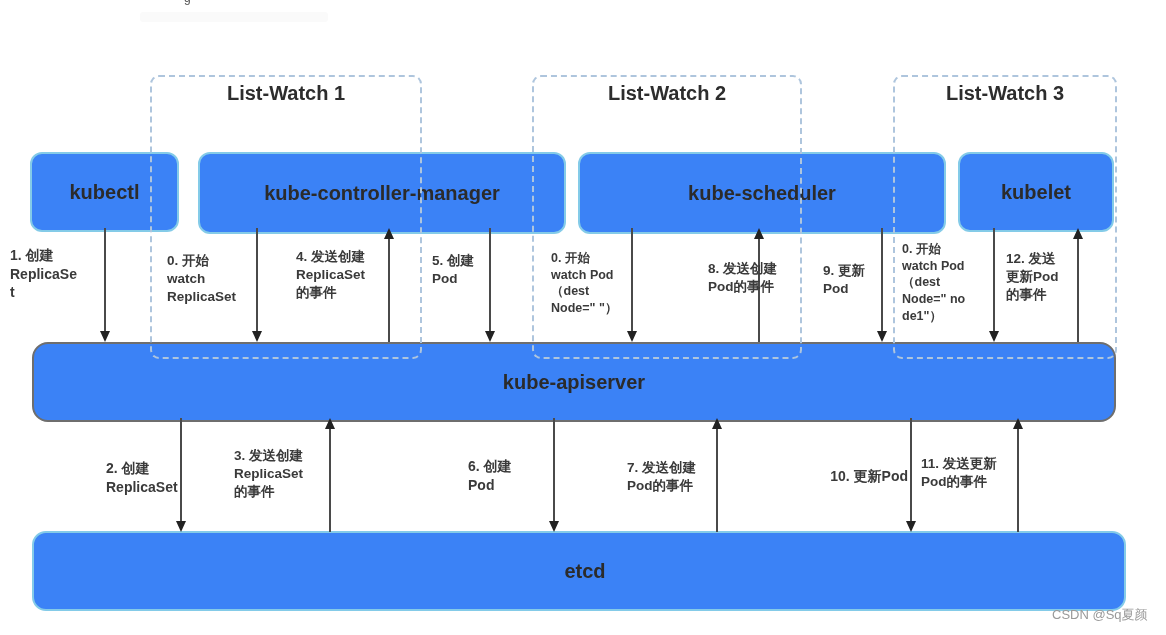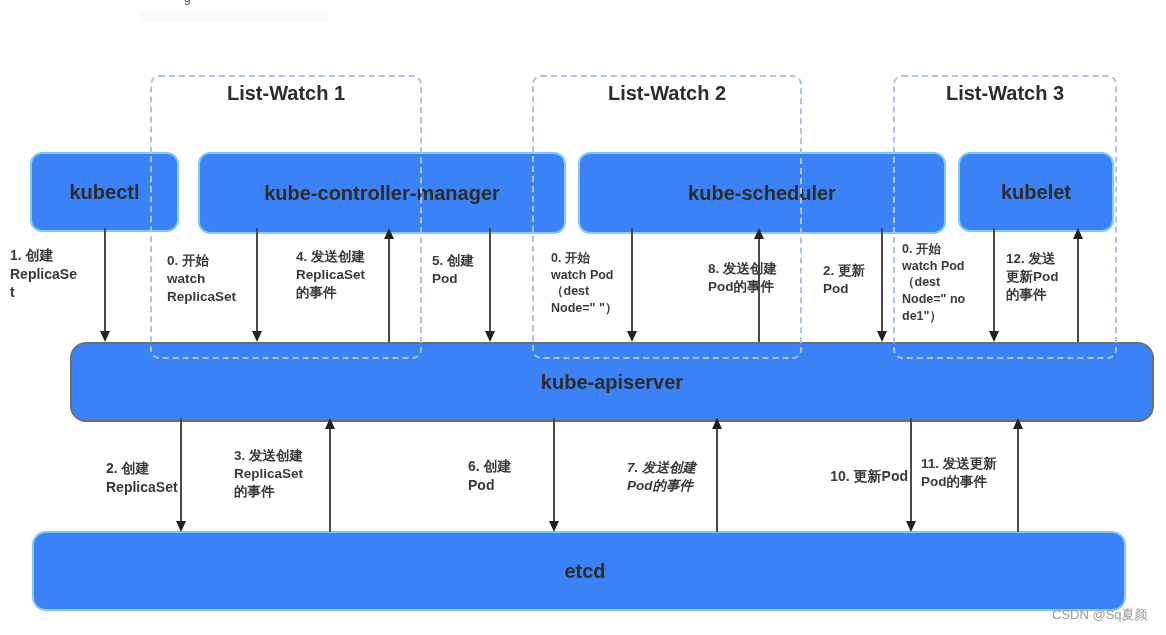--- a/index.html
+++ b/index.html
@@ -15,21 +15,21 @@
   .group-title{
     position:absolute;top:5px;left:0;width:100%;text-align:center;
     font-size:20px;font-weight:600;color:#2d2d2d;
   }
   
   .node{
     position:absolute;background:#3b82f6;border:2px solid #84cbe8;border-radius:12px;
     display:flex;align-items:center;justify-content:center;
     font-size:20px;font-weight:600;color:#2b2b2b;z-index:2;
   }
-  .node.gray{border:2px solid #6e6e6e;border-radius:16px;z-index:1;margin-left:38px;}
+  .node.gray{border:2px solid #6e6e6e;border-radius:16px;z-index:1;}
   .node.etcd{border-radius:14px;z-index:1;border-width:2.5px;padding-left:12px;}
   
   .arrow{position:absolute;width:12px;margin-left:-6px;z-index:4;}
   .arrow i{display:block;}
   .arrow .line{position:absolute;left:50%;top:0;bottom:0;width:1.6px;margin-left:-0.8px;background:#4a4a4a;}
   .arrow.down .line{bottom:9px;}
   .arrow.up .line{top:9px;}
   .arrow .head{position:absolute;left:1px;width:0;height:0;
     border-left:5px solid transparent;border-right:5px solid transparent;}
   .arrow.down .head{bottom:0;border-top:11px solid #222;}
@@ -160,39 +160,39 @@
 ReplicaSet
 的事件</div>
   <div class="edge-label" style="left:432px;top:252px;width:56px;">5. 创建
 Pod</div>
   <div class="edge-label" style="left:551px;top:250px;width:80px;font-size:12.5px;">0. 开始
 watch Pod
 （dest
 Node=" "）</div>
   <div class="edge-label" style="left:666px;top:260px;width:92px;margin-left:42px;">8. 发送创建
 Pod的事件</div>
-  <div class="edge-label" style="left:823px;top:262px;width:58px;">2. 更新
+  <div class="edge-label" style="left:823px;top:262px;width:58px;">9. 更新
 Pod</div>
   <div class="edge-label" style="left:902px;top:241px;width:90px;font-size:12.5px;">0. 开始
 watch Pod
 （dest
 Node=" no
 de1"）</div>
   <div class="edge-label" style="left:1006px;top:250px;width:70px;">12. 发送
 更新Pod
 的事件</div>
 
   <div class="edge-label" style="left:106px;top:459px;width:72px;font-size:14px;">2. 创建
 ReplicaSet</div>
   <div class="edge-label" style="left:234px;top:447px;width:90px;">3. 发送创建
 ReplicaSet
 的事件</div>
   <div class="edge-label" style="left:468px;top:457px;width:56px;font-size:14px;">6. 创建
 Pod</div>
-  <div class="edge-label" style="left:627px;top:459px;width:90px;font-style:italic;">7. 发送创建
+  <div class="edge-label" style="left:627px;top:459px;width:90px;">7. 发送创建
 Pod的事件</div>
   <div class="edge-label" style="left:812px;top:467px;width:96px;font-size:14px;text-align:right;">10. 更新Pod</div>
   <div class="edge-label" style="left:921px;top:455px;width:98px;">11. 发送更新
 Pod的事件</div>
 
   <div class="watermark">CSDN @Sq夏颜</div>
 
 </div>
 
 </body></html>

